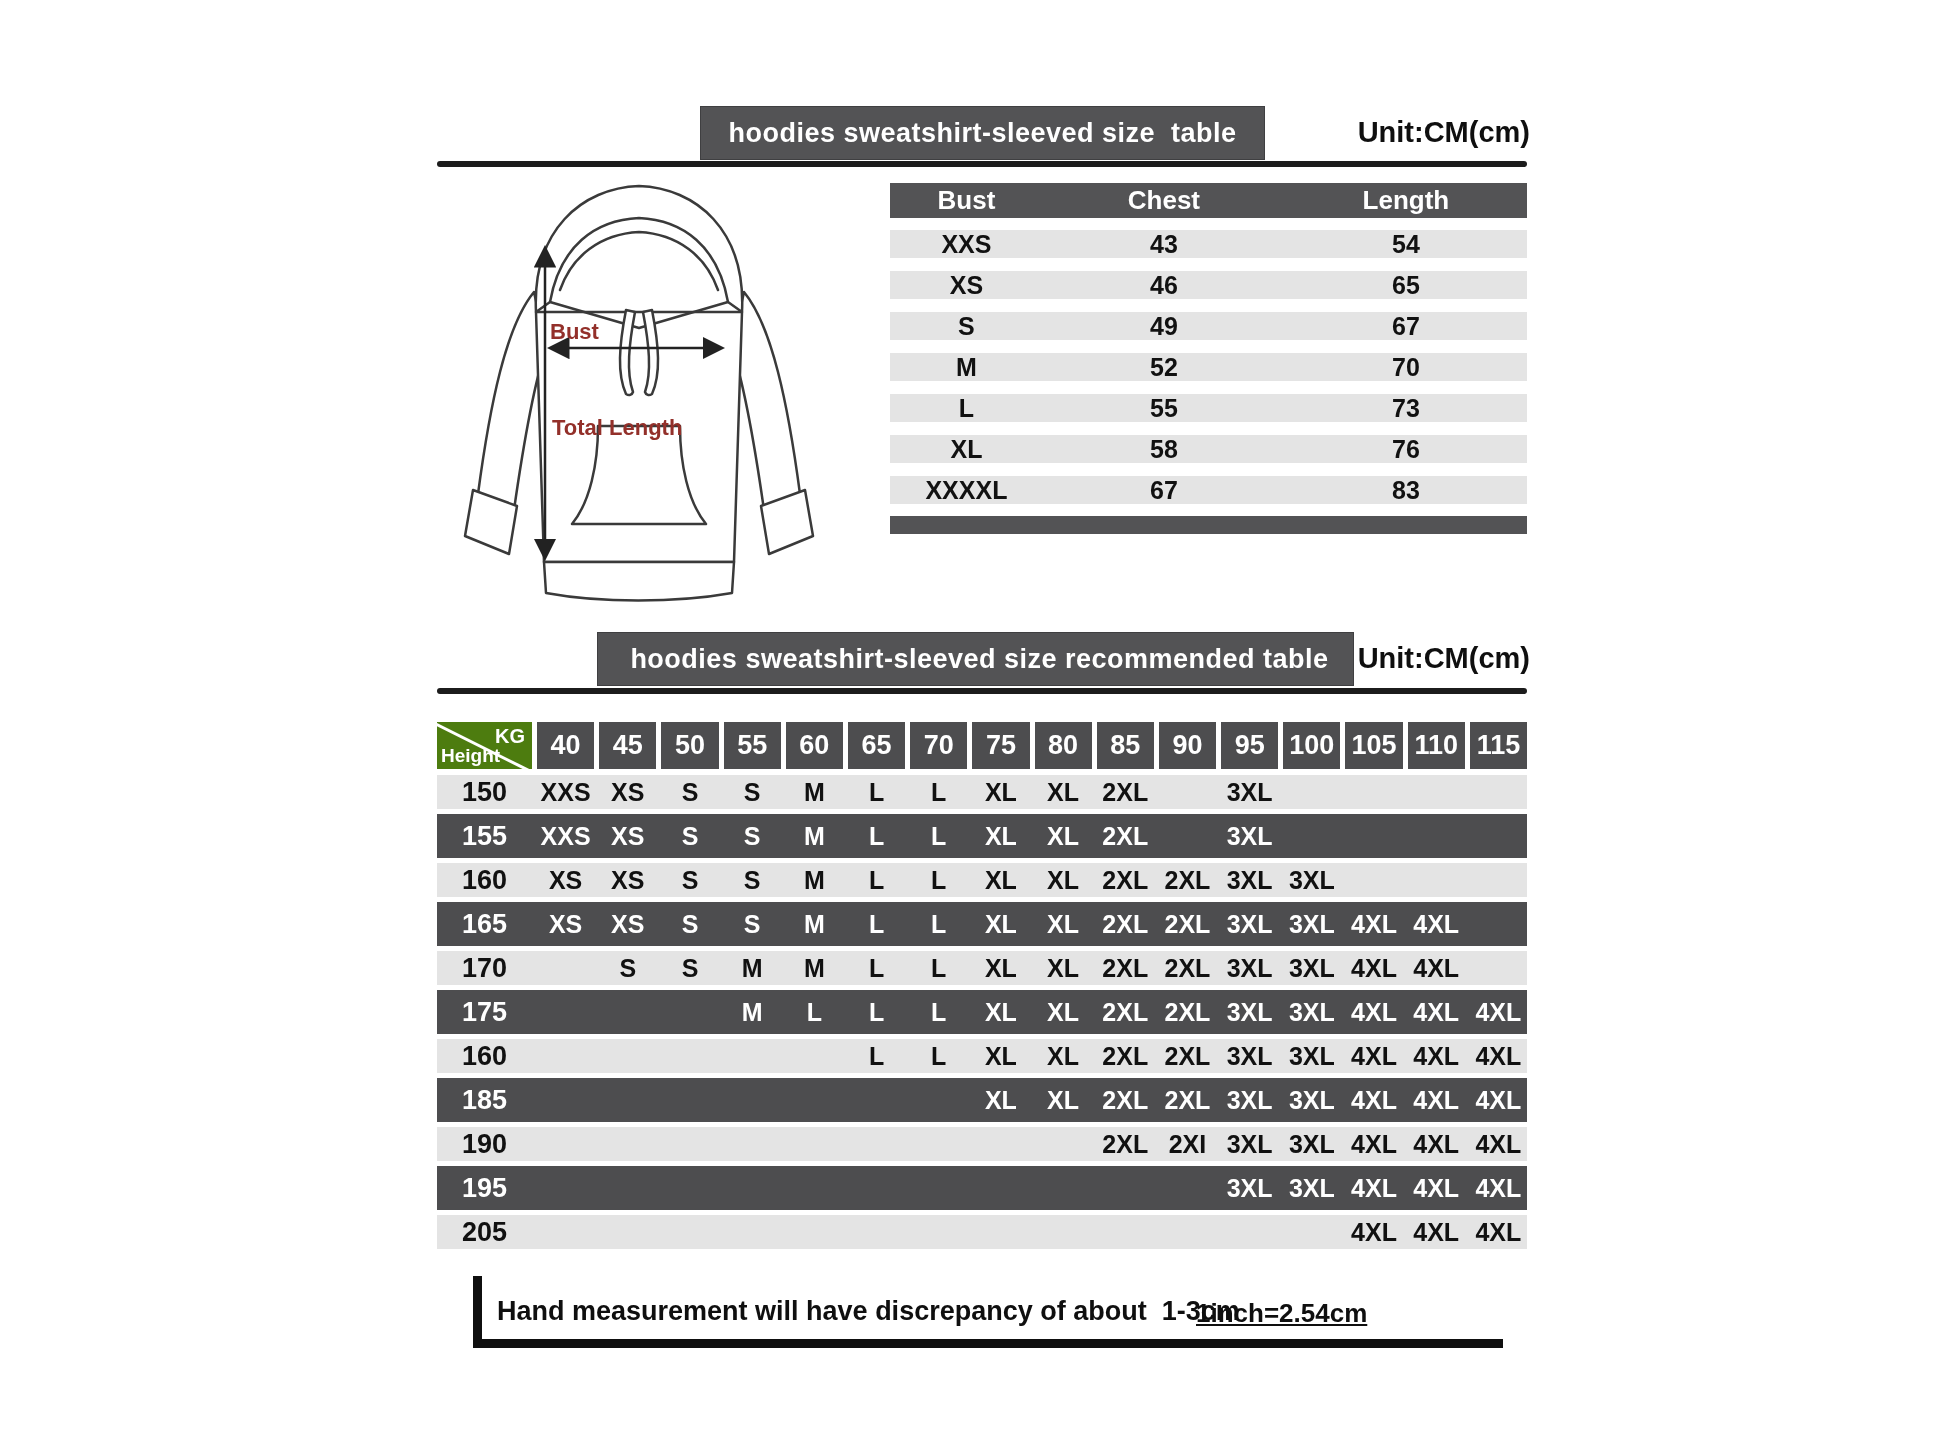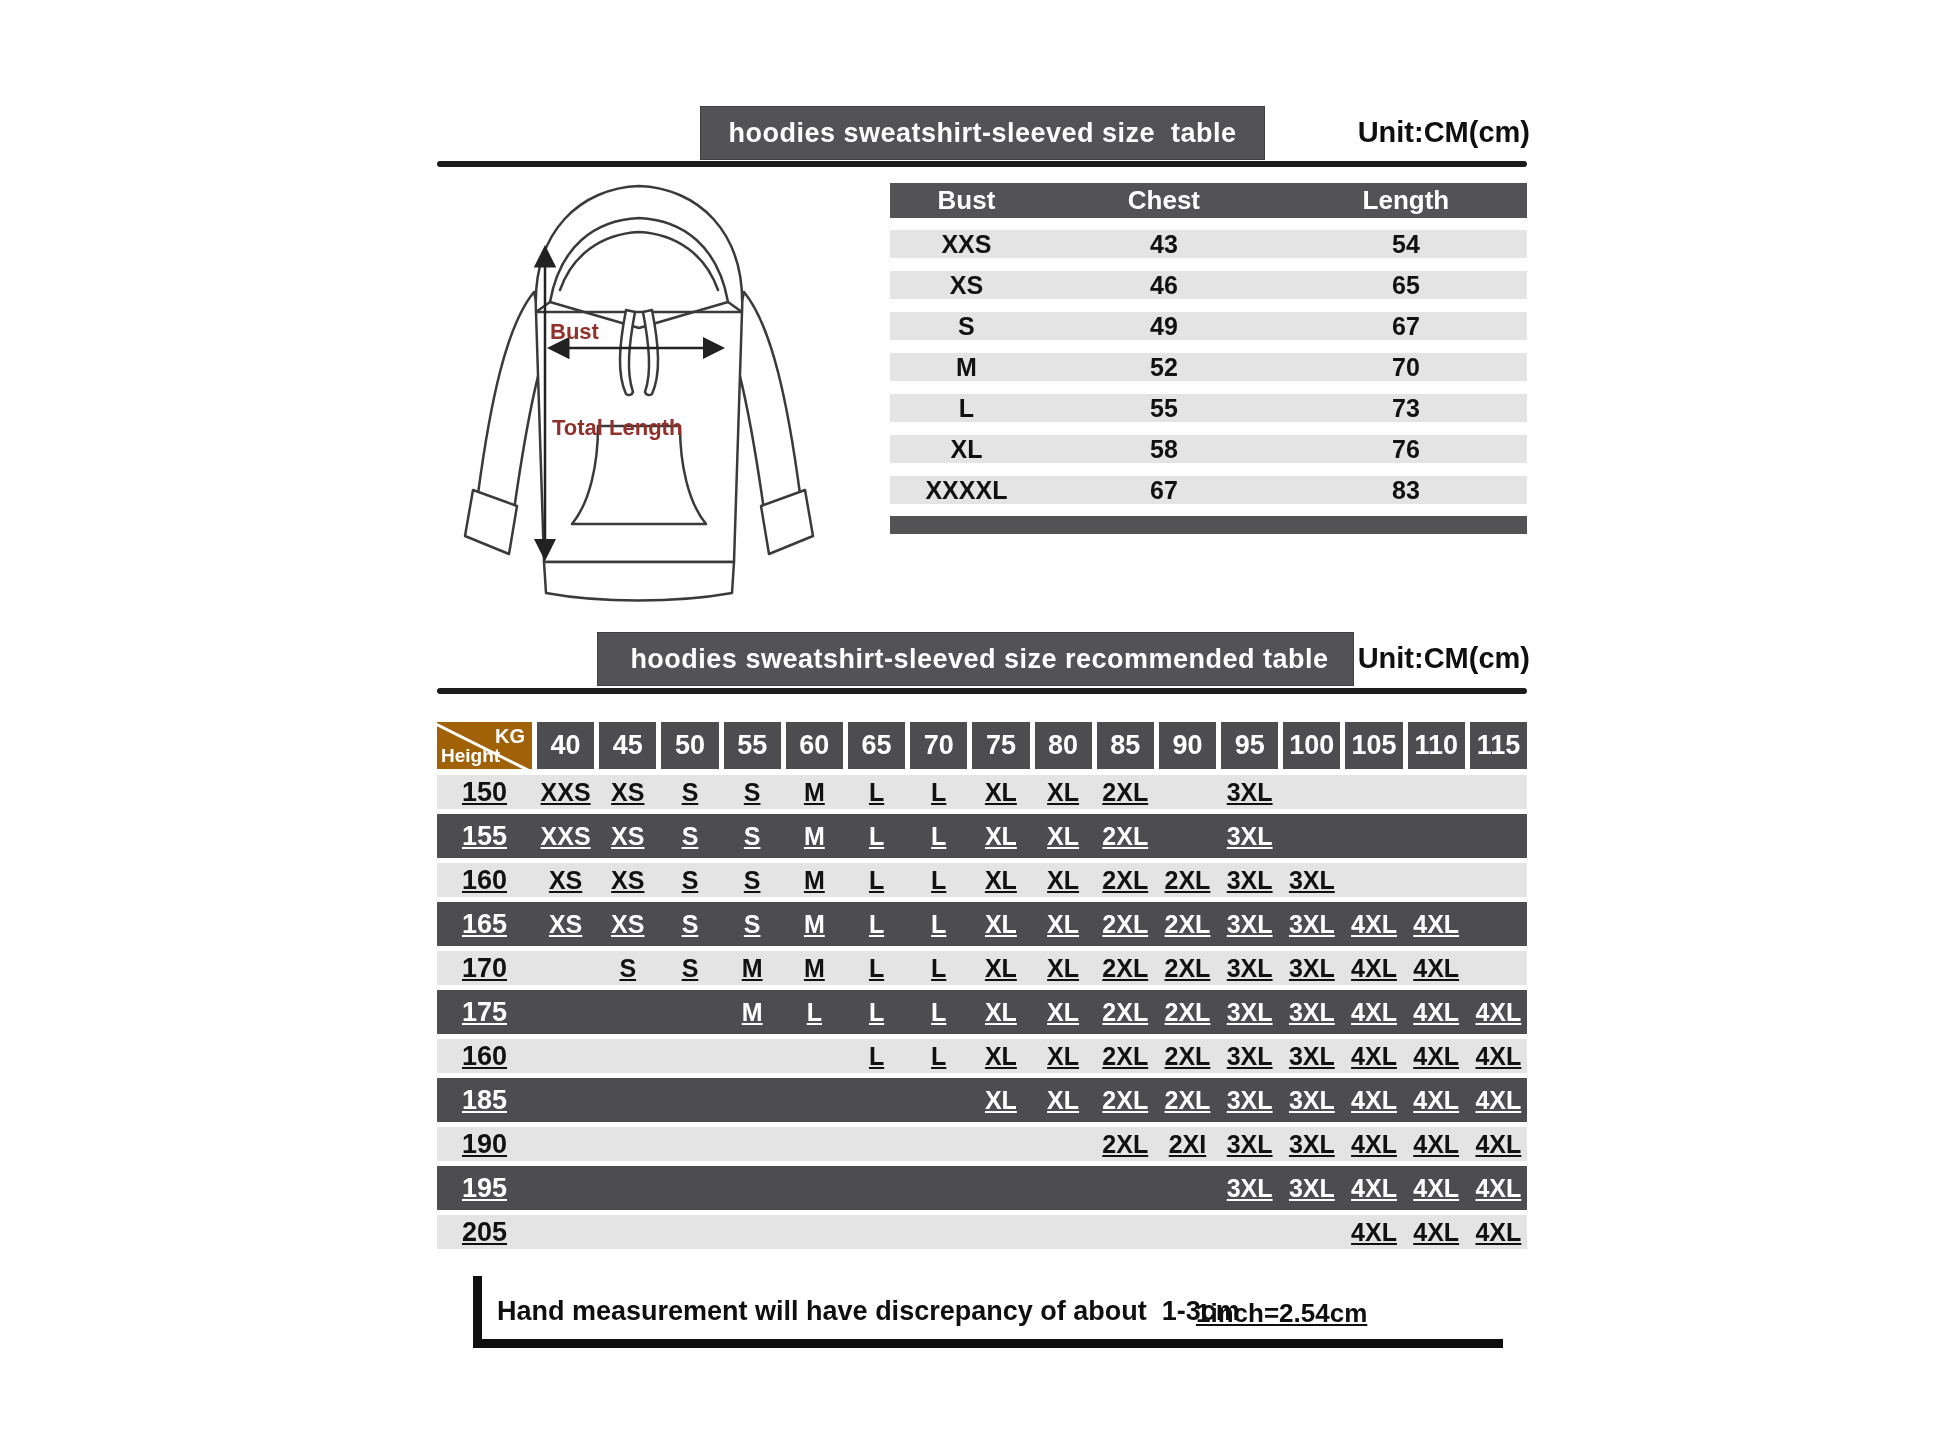--- a/index.html
+++ b/index.html
@@ -33,33 +33,33 @@
   .t1-row {
     display:grid; grid-template-columns:24% 38% 38%;
     background:#e4e4e4; height:28px; align-items:center;
   }
   .t1-row span { font-weight:bold; font-size:25px; text-align:center; color:#111; }
   .t1-footbar { margin-top:12px; height:18px; background:#535355; }
 
   
   .mx { left:437px; top:722px; width:1090px; }
   .mx-header { display:grid; grid-template-columns:95px repeat(16,1fr); column-gap:5px; height:47px; }
-  .mx-corner { background:#a16207; position:relative; overflow:hidden; }
+  .mx-corner { background:#4d7c0f; position:relative; overflow:hidden; }
   .mx-corner .diag {
     position:absolute; top:0; left:-2px; width:115%; height:3px; background:#fff;
     transform-origin:0 0; transform:rotate(26.5deg);
   }
   .mx-corner .kg { position:absolute; top:3px; right:7px; color:#fff; font-weight:bold; font-size:20px; }
   .mx-corner .ht { position:absolute; bottom:2px; left:4px; color:#fff; font-weight:bold; font-size:19px; }
   .mx-hcell {
     background:#4d4d4f; color:#fff; font-weight:bold; font-size:27px;
     display:flex; align-items:center; justify-content:center;
   }
   .mx-body { margin-top:6px; display:flex; flex-direction:column; gap:5px; }
-  .m-row { display:grid; grid-template-columns:95px repeat(16,1fr); column-gap:5px; align-items:center;text-decoration:underline; }
+  .m-row { display:grid; grid-template-columns:95px repeat(16,1fr); column-gap:5px; align-items:center; }
   .m-row.light { background:#e4e4e4; height:34px; color:#111; }
   .m-row.dark  { background:#4d4d4f; height:44px; color:#fff; }
   .m-hlabel { font-weight:bold; font-size:27px; text-align:center; }
   .m-cell { font-weight:bold; font-size:25px; text-align:center; }
 
   
   .foot-vbar { background:#0f0f0f; }
   .foot-hbar { background:#0f0f0f; }
   .foot-note { font-size:27px; font-weight:bold; color:#0f0f0f; white-space:pre; }
   .foot-conv { font-size:26px; font-weight:bold; color:#0f0f0f; }

